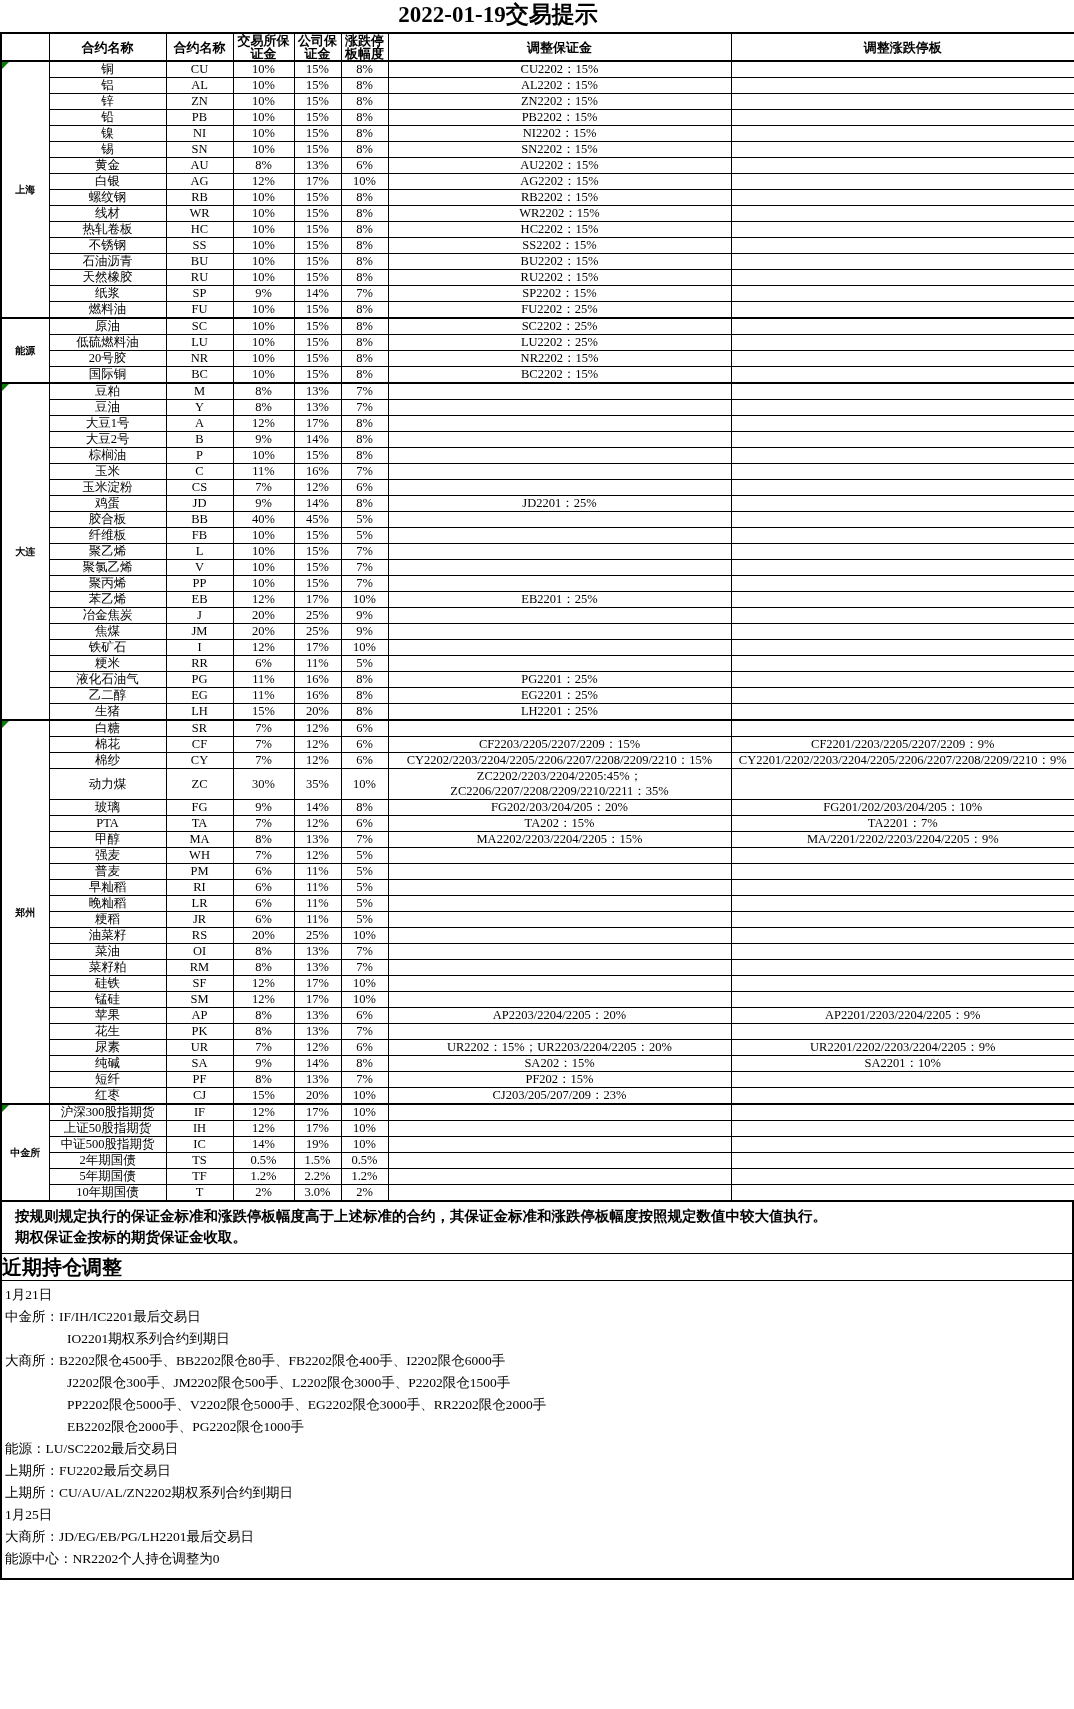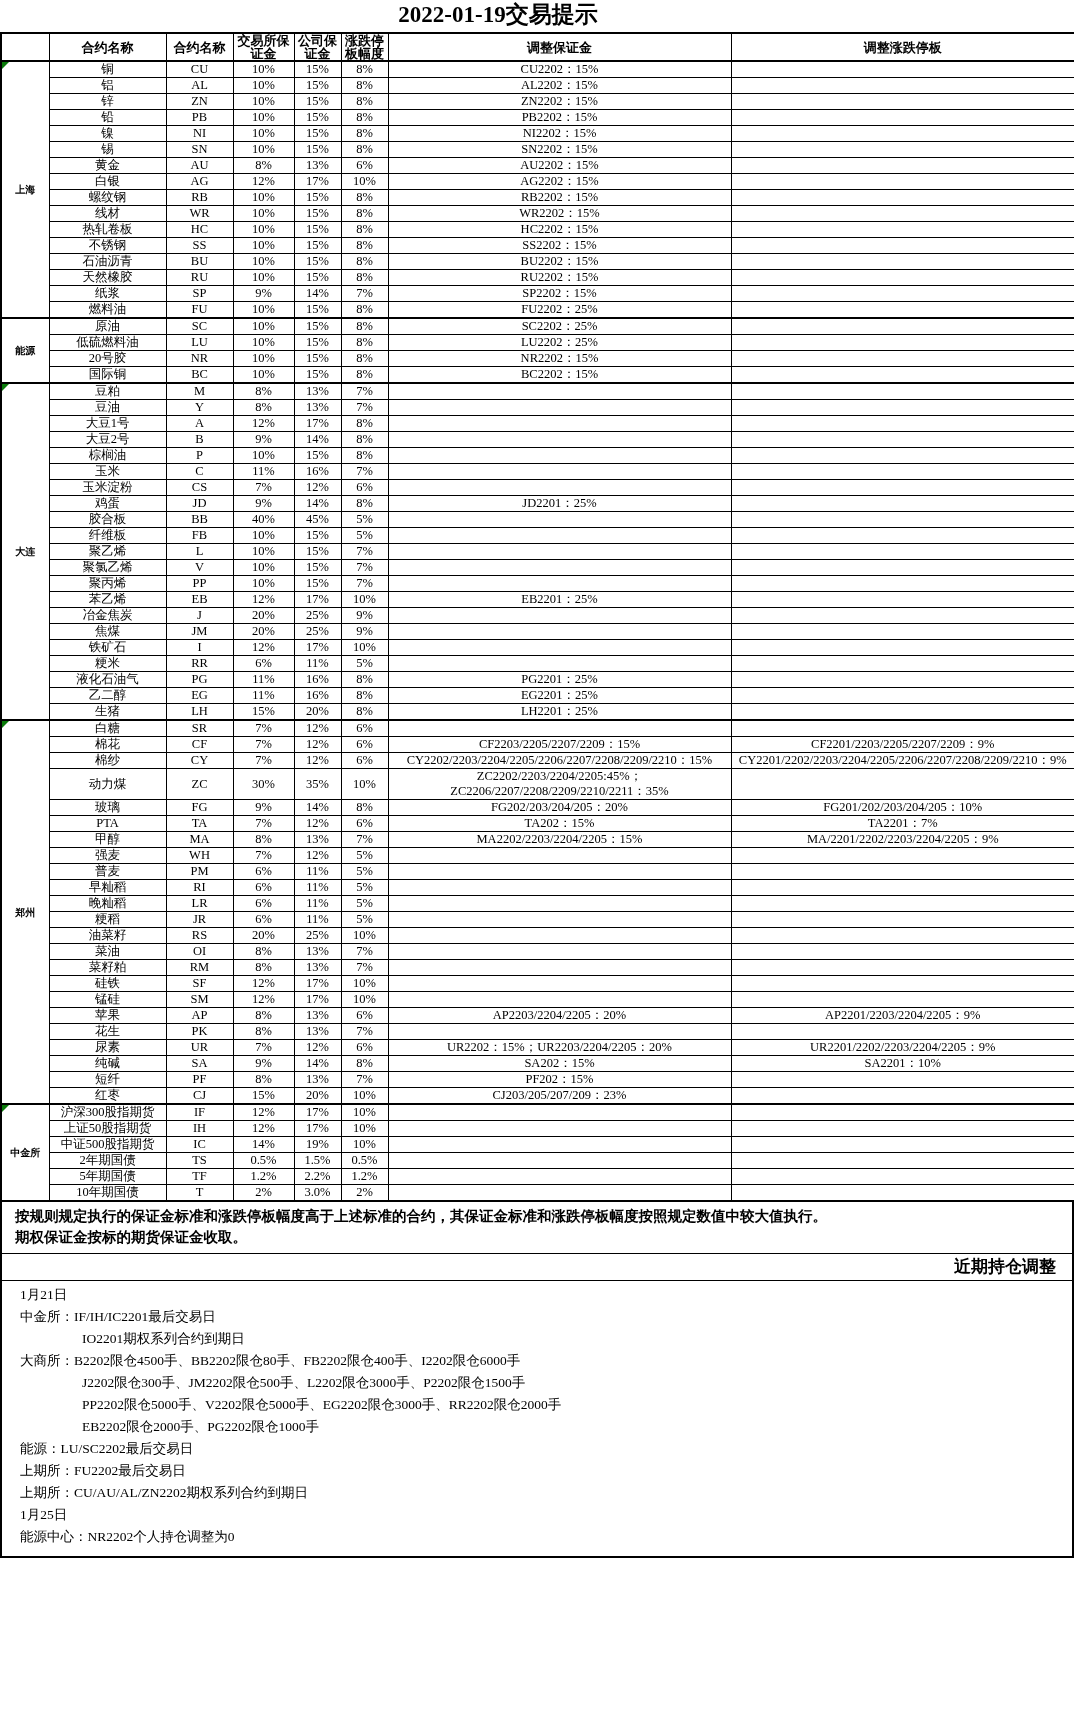--- a/index.html
+++ b/index.html
@@ -10,22 +10,22 @@
   thead th{font-weight:bold;font-size:13px;height:26px;line-height:13px;margin-left:32px;}
   tbody td{height:15px;font-size:12.5px;line-height:15px;}
   tr.group-start td{border-top:2px solid #000;}
   td.group-cell{font-weight:bold;font-size:10px;position:relative;border-left:2px solid #000;}
   td:last-child{border-right:2px solid #000;}
   .corner-marker{position:absolute;top:0;left:0;width:0;height:0;border-top:7px solid #0a7a0a;border-right:7px solid transparent;}
   td.adj{white-space:pre-line;}
   .bottom-frame{width:1070px;border:2px solid #000;border-top:none;}
   .rule-notes{font-weight:bold;font-size:14.5px;line-height:21px;padding:4px 3px 5px 13px;}
   .rule-note-line{white-space:nowrap;}
-  .adj-heading{border-top:1px solid #000;border-bottom:1px solid #000;text-align:right;font-weight:bold;font-size:17px;line-height:20px;padding:3px 16px;}
-  .adj-lines{font-size:13.5px;line-height:22px;padding:3px 3px 8px 18px;}
+  .adj-heading{border-top:1px solid #000;border-bottom:1px solid #000;text-align:left;font-weight:bold;font-size:20px;line-height:20px;padding:3px 0;}
+  .adj-lines{font-size:13.5px;line-height:22px;padding:3px 3px 8px 3px;}
   .note-line{white-space:nowrap;}
   .note-line.indent{padding-left:62px;}
 </style>
 </head>
 <body>
 
 <div class="page-title">2022-01-19交易提示</div>
 
 <table class="contracts">
   <colgroup>
@@ -701,15 +701,16 @@
       <div class="note-line">中金所：IF/IH/IC2201最后交易日</div>
       <div class="note-line indent">IO2201期权系列合约到期日</div>
       <div class="note-line">大商所：B2202限仓4500手、BB2202限仓80手、FB2202限仓400手、I2202限仓6000手</div>
       <div class="note-line indent">J2202限仓300手、JM2202限仓500手、L2202限仓3000手、P2202限仓1500手</div>
       <div class="note-line indent">PP2202限仓5000手、V2202限仓5000手、EG2202限仓3000手、RR2202限仓2000手</div>
       <div class="note-line indent">EB2202限仓2000手、PG2202限仓1000手</div>
       <div class="note-line">能源：LU/SC2202最后交易日</div>
       <div class="note-line">上期所：FU2202最后交易日</div>
       <div class="note-line">上期所：CU/AU/AL/ZN2202期权系列合约到期日</div>
       <div class="note-line">1月25日</div>
+      <div class="note-line">大商所：JD/EG/EB/PG/LH2201最后交易日</div>
       <div class="note-line">能源中心：NR2202个人持仓调整为0</div>
     </div>
 </div>
 
 </body></html>

